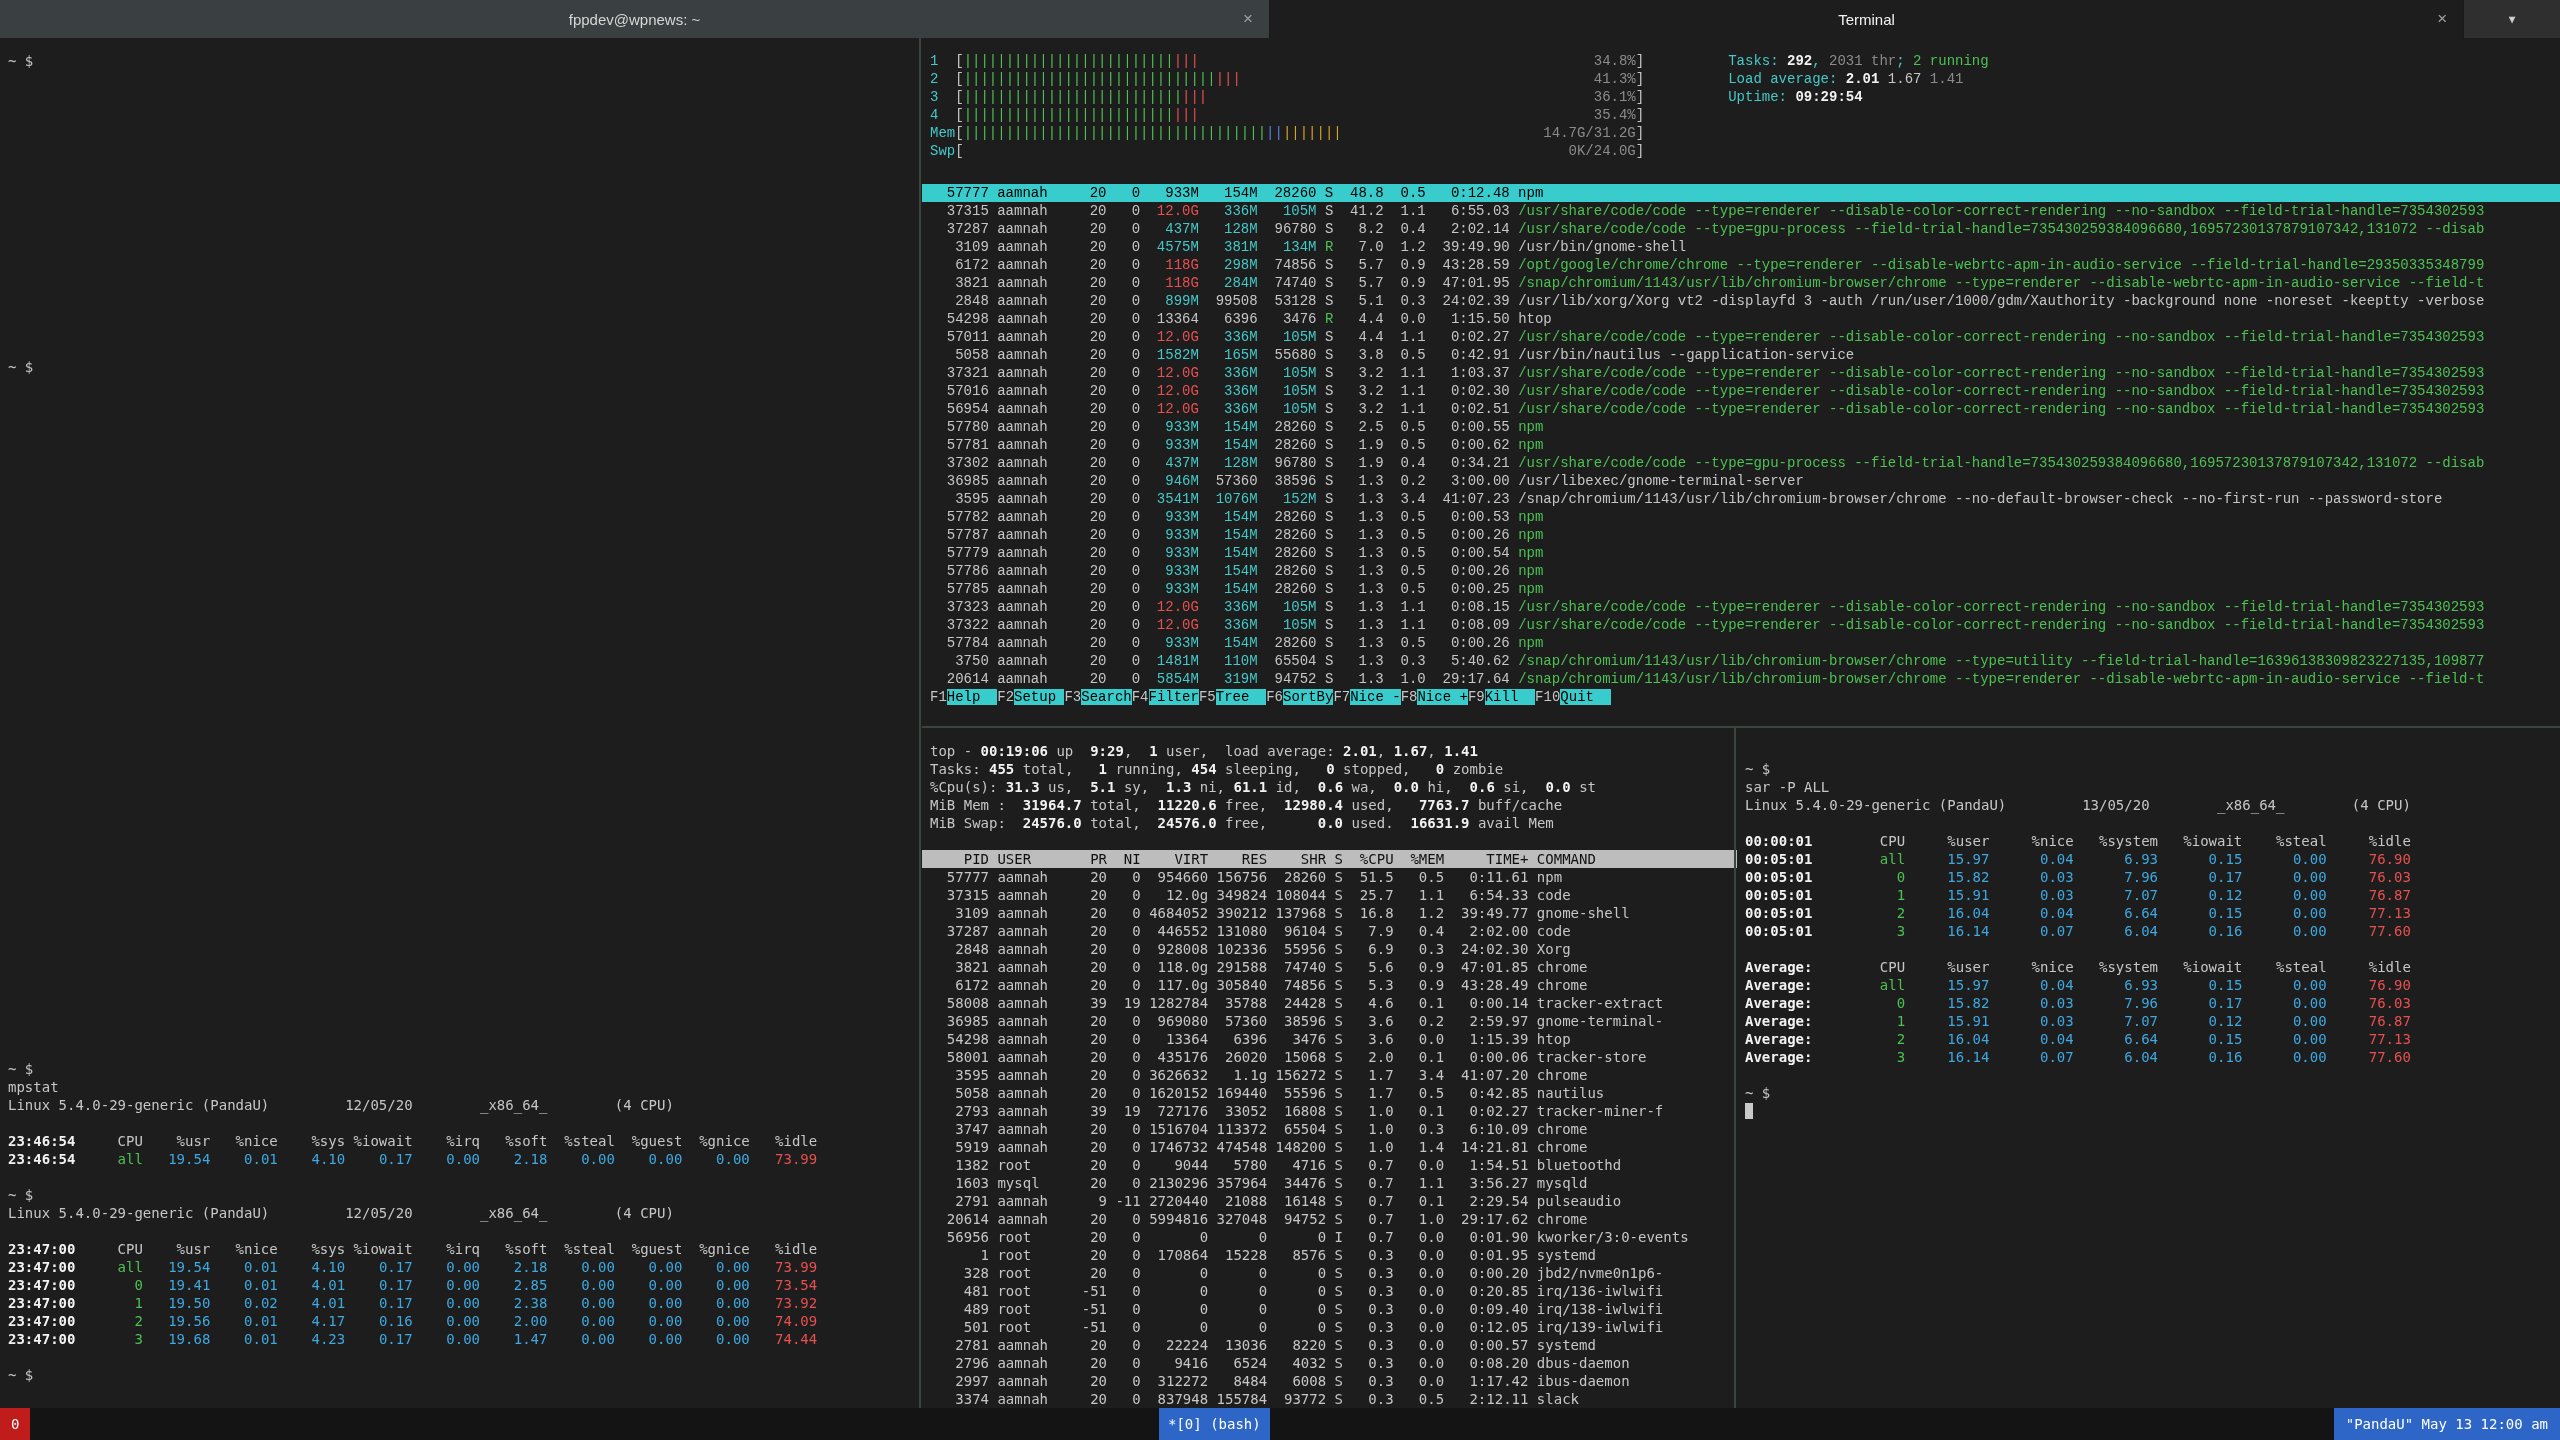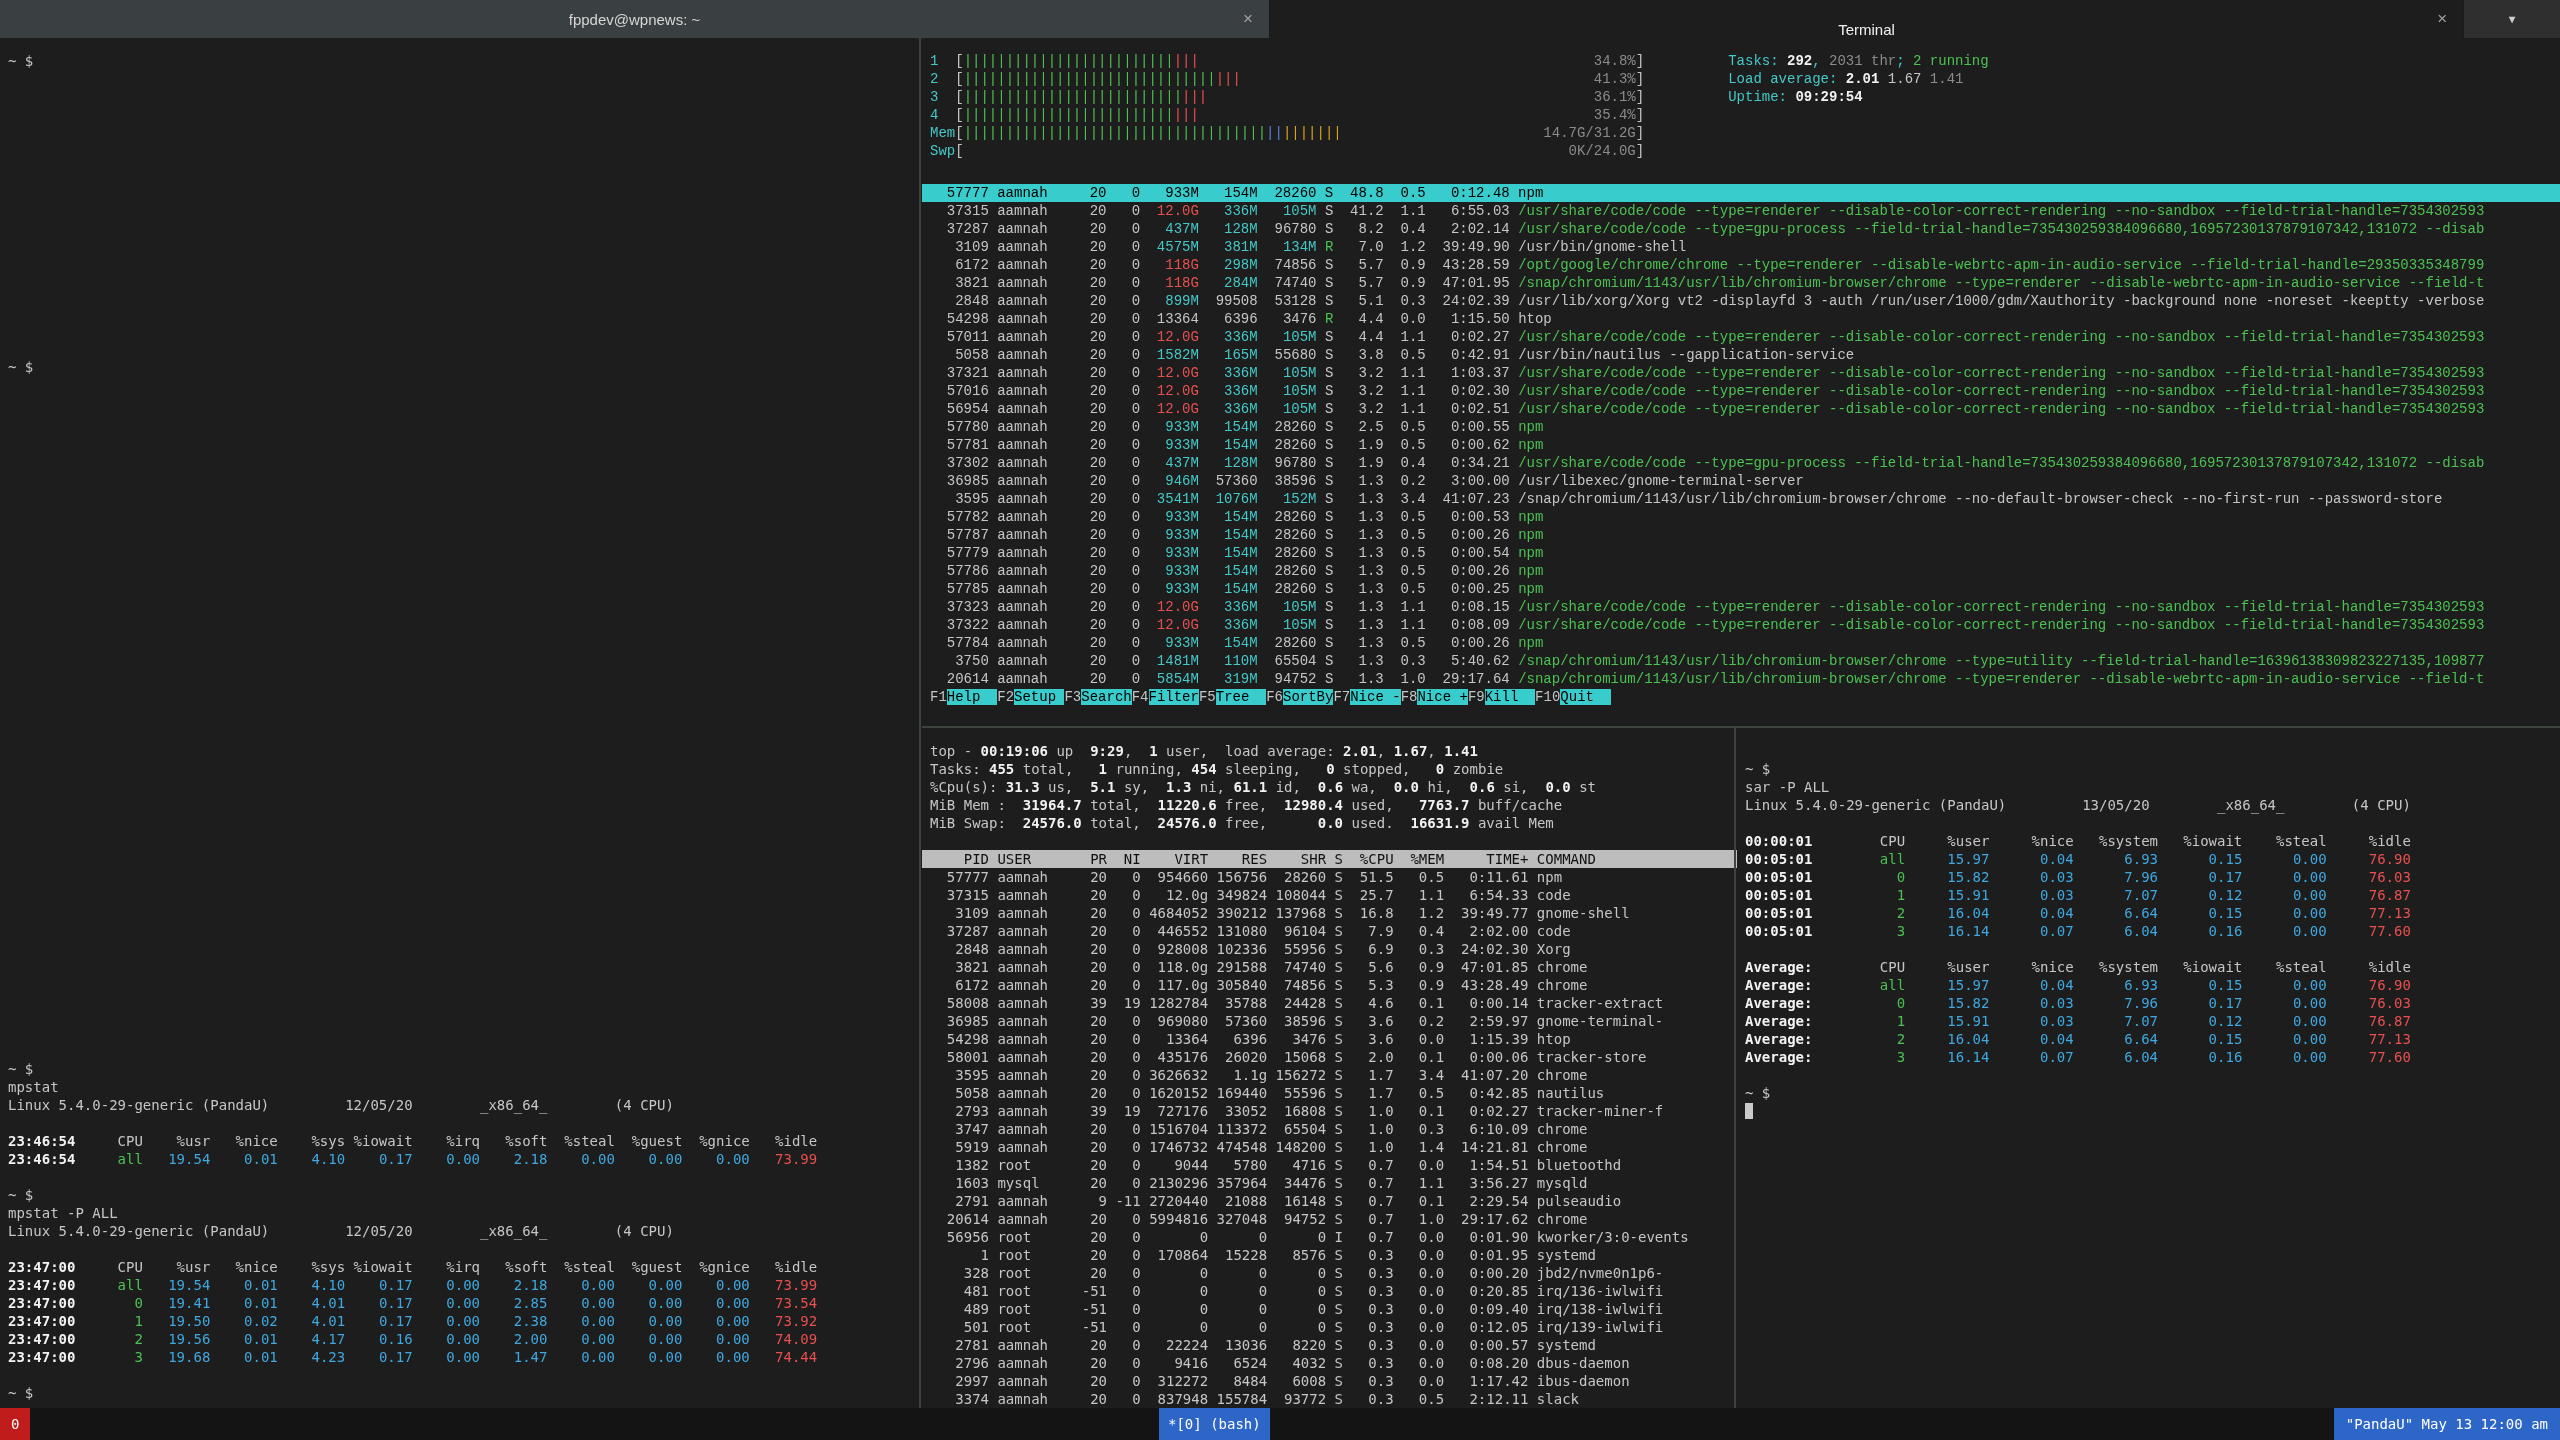--- a/index.html
+++ b/index.html
@@ -3,21 +3,21 @@
 <meta charset="utf-8">
 <style>
   html,body{margin:0;padding:0;background:#111;}
   .screen{position:relative;width:2560px;height:1440px;background:#1d1d1d;overflow:hidden;
           font-family:"DejaVu Sans Mono","Liberation Mono",monospace;}
   
   .titlebar{position:absolute;left:0;top:0;width:2560px;height:38px;background:#84cc16;display:flex;}
   .tab{position:relative;height:38px;display:flex;align-items:center;justify-content:center;
        font-family:"Liberation Sans",sans-serif;font-size:15px;}
   .tab-left{width:1270px;background:#3a3f41;color:#d6d6d6;border-right:1px solid #1a1a1a;}
-  .tab-right{width:1194px;background:#1d1d1d;color:#f2f2f2;align-items:flex-end;}
+  .tab-right{width:1194px;background:#1d1d1d;color:#f2f2f2;}
   .tab-close{position:absolute;right: 16px;top:50%;transform:translateY(-50%);color:#a0a0a0;font-size:17px;cursor:default;}
   .menu-btn{width:96px;height:38px;background:#2f2f2f;display:flex;align-items:center;justify-content:center;
             color:#cfcfcf;font-size:11px;border-left:1px solid #1a1a1a;}
   
   .pane{position:absolute;overflow:hidden;background:#1d1d1d;}
   #pane-left{left:0;top:38px;width:918px;height:1370px;padding-top:14px;box-sizing:border-box;}
   #pane-htop{left:922px;top:38px;width:1638px;height:690px;padding-top:14px;box-sizing:border-box;font-family:Liberation Mono, monospace;}
   #pane-top{left:922px;top:728px;width:936px;height:680px;padding-top:14px;box-sizing:border-box;}
   #pane-sar{left:1737px;top:728px;width:823px;height:680px;padding-top:14px;box-sizing:border-box;}
   .vborder,.hborder{position:absolute;background:#3d443d;}
@@ -127,21 +127,20 @@
       <div class="tl"> </div>
       <div class="tl"> </div>
       <div class="tl"><span class="c-f">~ $</span></div>
       <div class="tl"><span class="c-f">mpstat</span></div>
       <div class="tl"><span class="c-f">Linux 5.4.0-29-generic (PandaU)         12/05/20        _x86_64_        (4 CPU)</span></div>
       <div class="tl"> </div>
       <div class="tl"><span class="c-w">23:46:54</span><span class="c-f">     CPU    %usr   %nice    %sys %iowait    %irq   %soft  %steal  %guest  %gnice   %idle</span></div>
       <div class="tl"><span class="c-w">23:46:54</span><span class="c-g">     all</span><span class="c-b2">   19.54    0.01    4.10    0.17    0.00    2.18    0.00    0.00    0.00</span><span class="c-r">   73.99</span></div>
       <div class="tl"> </div>
       <div class="tl"><span class="c-f">~ $</span></div>
-      <div class="tl"><span class="c-f">mpstat -P ALL</span></div>
       <div class="tl"><span class="c-f">Linux 5.4.0-29-generic (PandaU)         12/05/20        _x86_64_        (4 CPU)</span></div>
       <div class="tl"> </div>
       <div class="tl"><span class="c-w">23:47:00</span><span class="c-f">     CPU    %usr   %nice    %sys %iowait    %irq   %soft  %steal  %guest  %gnice   %idle</span></div>
       <div class="tl"><span class="c-w">23:47:00</span><span class="c-g">     all</span><span class="c-b2">   19.54    0.01    4.10    0.17    0.00    2.18    0.00    0.00    0.00</span><span class="c-r">   73.99</span></div>
       <div class="tl"><span class="c-w">23:47:00</span><span class="c-g">       0</span><span class="c-b2">   19.41    0.01    4.01    0.17    0.00    2.85    0.00    0.00    0.00</span><span class="c-r">   73.54</span></div>
       <div class="tl"><span class="c-w">23:47:00</span><span class="c-g">       1</span><span class="c-b2">   19.50    0.02    4.01    0.17    0.00    2.38    0.00    0.00    0.00</span><span class="c-r">   73.92</span></div>
       <div class="tl"><span class="c-w">23:47:00</span><span class="c-g">       2</span><span class="c-b2">   19.56    0.01    4.17    0.16    0.00    2.00    0.00    0.00    0.00</span><span class="c-r">   74.09</span></div>
       <div class="tl"><span class="c-w">23:47:00</span><span class="c-g">       3</span><span class="c-b2">   19.68    0.01    4.23    0.17    0.00    1.47    0.00    0.00    0.00</span><span class="c-r">   74.44</span></div>
       <div class="tl"> </div>
       <div class="tl"><span class="c-f">~ $</span></div>

